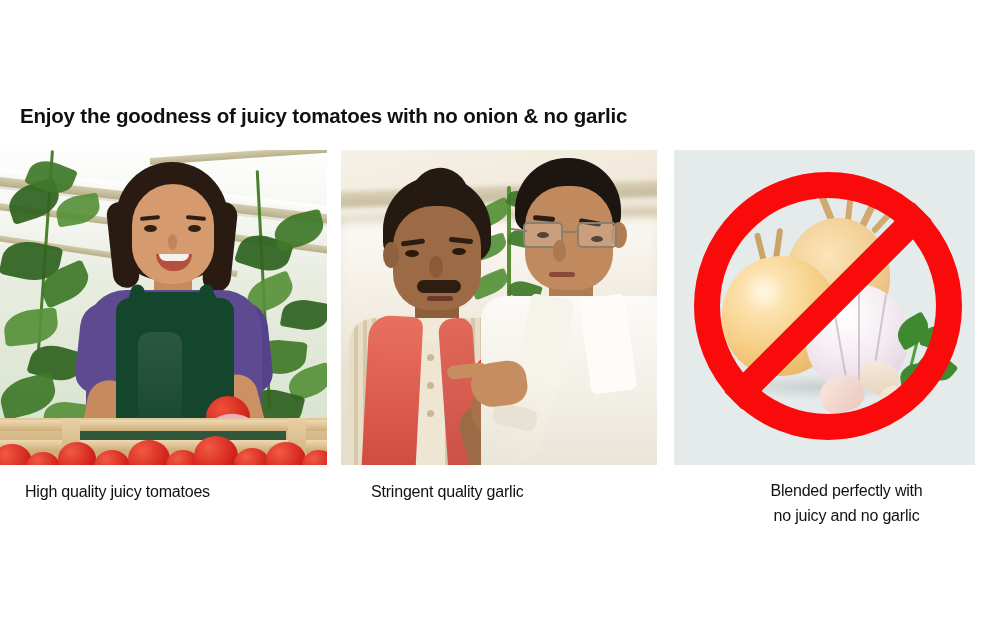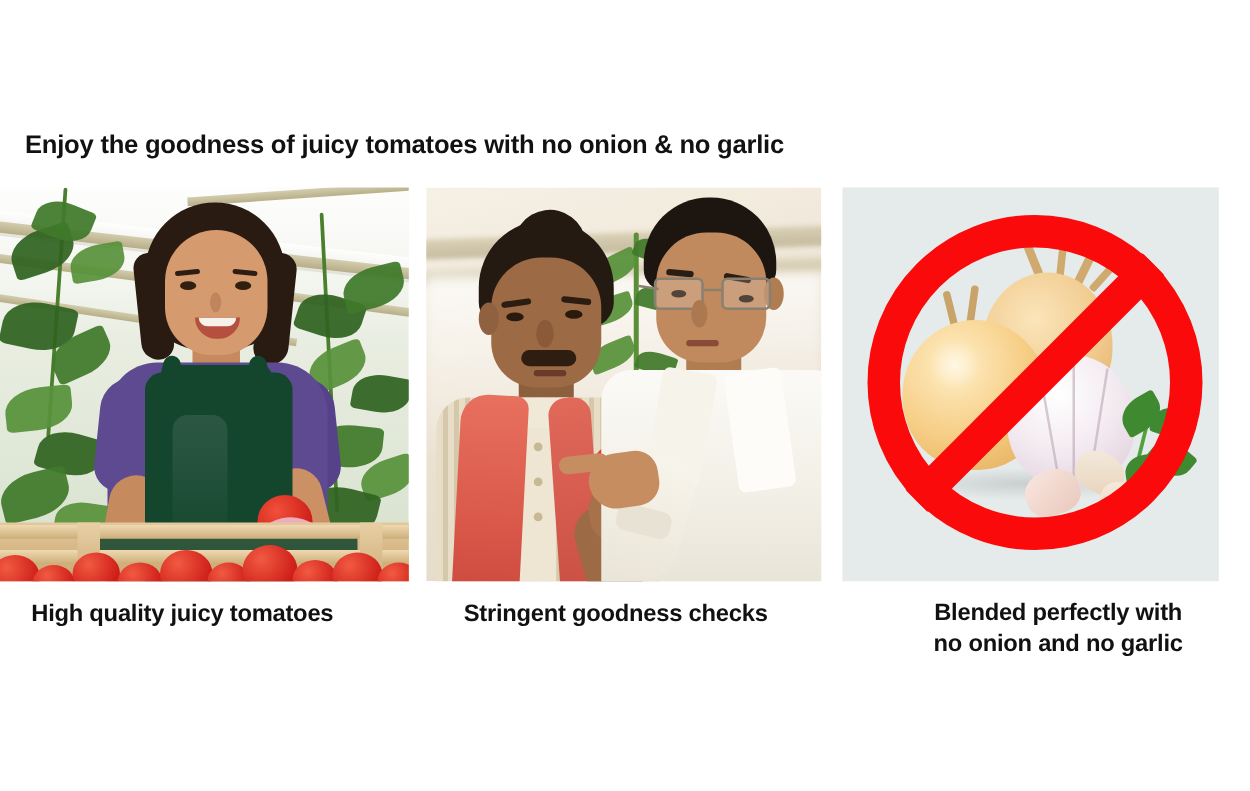--- a/index.html
+++ b/index.html
@@ -333,21 +333,21 @@
     border:26px solid #fa0a0a;
   }
   .no-bar {
     position:absolute; left:50%; top:50%; width:268px; height:26px;
     background:#fa0a0a; border-radius:2px;
     transform:translate(-50%,-50%) rotate(-45deg);
   }
 
   
   .caption {
-    position:absolute; font-size:19px; font-weight:bold; color:#111111;
+    position:absolute; font-size:16px; font-weight:normal; color:#111111;
     letter-spacing:-0.2px; line-height:25px;
   }
   .cap-1 { left:25px;  top:479px; }
   .cap-2 { left:371px; top:479px; }
   .cap-3 { left:696px; top:478px; width:301px; text-align:center; }
 </style>
 </head>
 <body>
 
 <div class="stage">
@@ -547,19 +547,19 @@
       </div>
 
       <div class="no-sign">
         <div class="no-ring"></div>
         <div class="no-bar"></div>
       </div>
     </div>
   </div>
 
   <div class="caption cap-1">High quality juicy tomatoes</div>
-  <div class="caption cap-2">Stringent goodness checks</div>
+  <div class="caption cap-2">Stringent quality garlic</div>
   <div class="caption cap-3">
     <div>Blended perfectly with</div>
-    <div>no onion and no garlic</div>
+    <div>no juicy and no garlic</div>
   </div>
 
 </div>
 
 </body></html>

